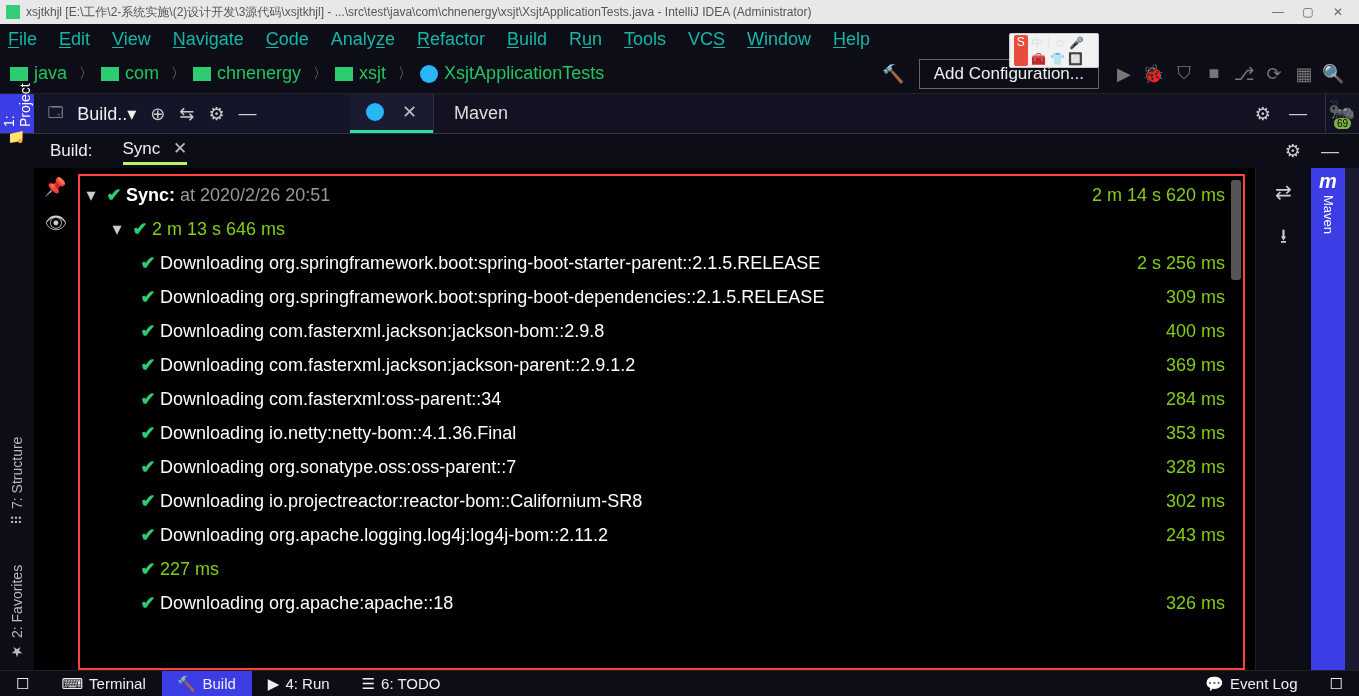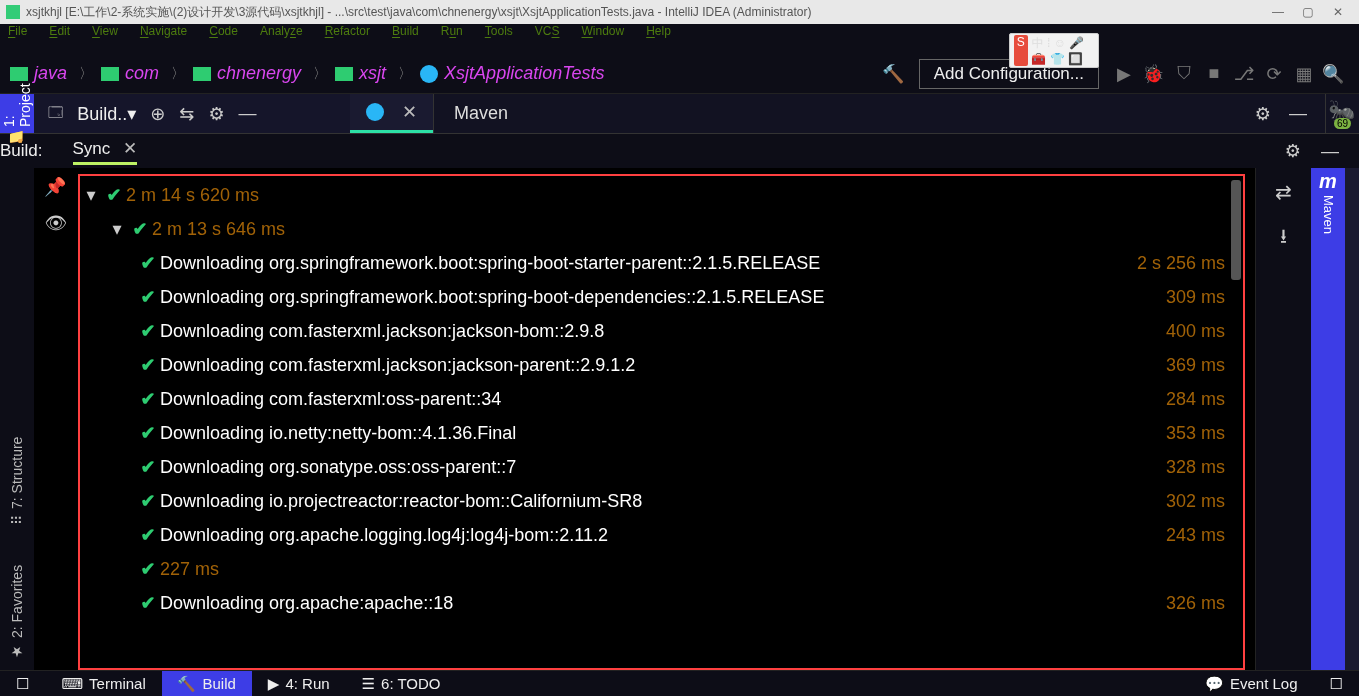--- a/index.html
+++ b/index.html
@@ -5,27 +5,27 @@
   * { margin: 0; padding: 0; box-sizing: border-box; font-family: "Segoe UI", "Microsoft YaHei", sans-serif; }
   body { background: #1e1e2e; color: #ddd; width: 1359px; height: 696px; overflow: hidden; font-size: 14px; }
 
   
   .title-bar { height: 24px; background: #e8e8e8; color: #555; display: flex; align-items: center; padding: 0 6px; font-size: 12px; }
   .title-bar .ico { width: 14px; height: 14px; background: #3c7; margin-right: 6px; display:inline-block;}
   .title-bar .spacer { flex: 1; }
   .title-bar .winbtn { width: 30px; text-align: center; color:#666; }
 
   
-  .menu-bar { height: 30px; background: #0d0d17; display: flex; padding: 0 8px; font-size: 12px; color:#4d7c0f; }
+  .menu-bar { height: 30px; background: #0d0d17; display: flex; align-items: center; padding: 0 8px; font-size: 18px; color:#14b8a6; }
   .menu-bar span { margin-right: 22px; cursor:default;}
   .menu-bar span u { text-decoration: underline; text-underline-offset: 2px;}
 
   
   .toolbar { height: 40px; background: #0d0d17; display:flex; align-items:center; padding: 0 10px; border-bottom:1px solid #222;}
-  .toolbar .seg { display:flex; align-items:center; color:#d946ef; font-size:18px; margin-right:4px;font-style:italic;}
+  .toolbar .seg { display:flex; align-items:center; color:#22c55e; font-size:18px; margin-right:4px;}
   .toolbar .seg .fico { width:18px; height:14px; background:#2ecc71; margin-right:6px; display:inline-block;}
   .toolbar .chev { margin:0 8px; color:#888;}
   .toolbar .cico { width:18px;height:18px;border-radius:50%;background:#29b6f6;display:inline-block;margin-right:6px;}
   .toolbar .gap { flex:1;}
   .toolbar .ime { position:relative; margin-right:10px;}
   .toolbar .ime-badge { position:absolute; top:-26px; left:90px; display:flex; background:#f2f2f2; border:1px solid #ccc; border-radius:2px; padding:1px 4px; gap:4px; font-size:12px;}
   .toolbar .ime-badge b{ background:#e74c3c; color:#fff; padding:0 3px; border-radius:2px; font-weight:normal;}
   .toolbar .ime-badge i{ font-style:normal;}
   .toolbar .addconf { border:1px solid #666; padding:4px 14px; font-size:17px; color:#eee; }
   .toolbar .tbtn { width:30px; color:#777; text-align:center; font-size:18px;}
@@ -43,40 +43,40 @@
   .file-tab .x{ margin-left:10px; color:#bbb;}
   .maven-pane { flex:1; display:flex; align-items:center; padding-left:20px; background:#121222; border-left:1px solid #333;}
   .maven-pane span{font-size:18px;}
   .maven-pane .gap{flex:1;}
   .maven-pane .ico{ margin-right:18px; color:#ccc; font-size:18px;}
   .right-stripe { width:34px; background:#121222; display:flex; flex-direction:column; align-items:center; padding-top:4px; border-left:1px solid #333;}
   .right-stripe .ant{color:#bbb;font-size:22px;}
   .right-stripe .badge{background:#7cb342;color:#000;border-radius:8px;font-size:10px;padding:0 3px;margin-top:-6px;}
 
   
-  .build-head { height:34px; background:#0d0d17; display:flex; align-items:center; color:#eee;font-size:17px;}
+  .build-head { height:34px; background:#0d0d17; display:flex; align-items:center; padding-left:50px; color:#eee;font-size:17px;}
   .build-head .b{margin-right:30px;}
   .build-head .sync{border-bottom:3px solid #bef264; padding-bottom:3px;}
   .build-head .x{margin-left:8px;color:#bbb;}
   .build-head .gap{flex:1;}
   .build-head .ico{margin-right:20px;color:#ccc;font-size:18px;}
 
   
   .main { display:flex; height: calc(696px - 24px - 30px - 40px - 40px - 34px - 26px); background:#000;}
   .left-rail { width:34px; background:#0d0d17; color:#bbb; writing-mode:vertical-rl; transform:rotate(180deg); display:flex; align-items:center; justify-content:flex-start; padding:10px 0; font-size:14px; gap:40px;}
   .left-rail .item{ display:flex; align-items:center; gap:6px;}
   .gutter { width:44px; background:#000; display:flex; flex-direction:column; align-items:center; padding-top:8px; gap:14px;}
   .gutter .pin{color:#ccc;font-size:18px;}
   .tree { flex:1; background:#000; padding:6px 0 0 0; position:relative;}
   .tree-box { border:2px solid #ff4040; margin:0 10px 0 0; padding:2px 0 0 0; height:100%; overflow:hidden; position:relative;}
   .row { display:flex; align-items:center; height:34px; font-size:18px;}
   .row .arrow{ color:#ccc; width:22px; text-align:center;}
   .row .check{ color:#2ecc71; width:24px; text-align:center; font-weight:bold;}
   .row .txt{ color:#fff; flex:1; white-space:nowrap; overflow:hidden;}
-  .row .time{ color:#a16207; margin-right:18px; font-size:18px;}
+  .row .time{ color:#84cc16; margin-right:18px; font-size:18px;}
   .row.lvl0{ padding-left:0;}
   .row.lvl1{ padding-left:26px;}
   .row.lvl2{ padding-left:56px;}
   .syncb{font-weight:bold;}
   .scrollthumb{ position:absolute; right:2px; top:4px; width:10px; height:100px; background:#555; border-radius:3px;}
   .right-rail{ width:56px; background:#0d0d17; display:flex; flex-direction:column; align-items:center; padding-top:12px; gap:18px; border-left:1px solid #222;}
   .right-rail .ico{color:#ccc;font-size:20px;}
   .far-right { width:34px; background:#3d3de6; color:#fff; display:flex; flex-direction:column; align-items:center;}
   .far-right .m{ font-size:20px; font-style:italic; font-weight:bold; margin-top:2px;}
   .far-right .lbl{ writing-mode:vertical-rl; font-size:13px; margin-top:2px;}
@@ -207,20 +207,21 @@
     <span class="pin">📌</span>
     <span class="pin">👁</span>
   </div>
   <div class="tree">
     <div class="tree-box">
       <div class="scrollthumb"></div>
 
       <div class="row lvl0">
         <span class="arrow">▾</span>
         <span class="check">✔</span>
+        <span class="txt"><span class="syncb">Sync:</span> <span style="color:#999">at 2020/2/26 20:51</span></span>
         <span class="time">2 m 14 s 620 ms</span>
       </div>
 
       <div class="row lvl1">
         <span class="arrow">▾</span>
         <span class="check">✔</span>
         <span class="time">2 m 13 s 646 ms</span>
       </div>
 
       <div id="items">

